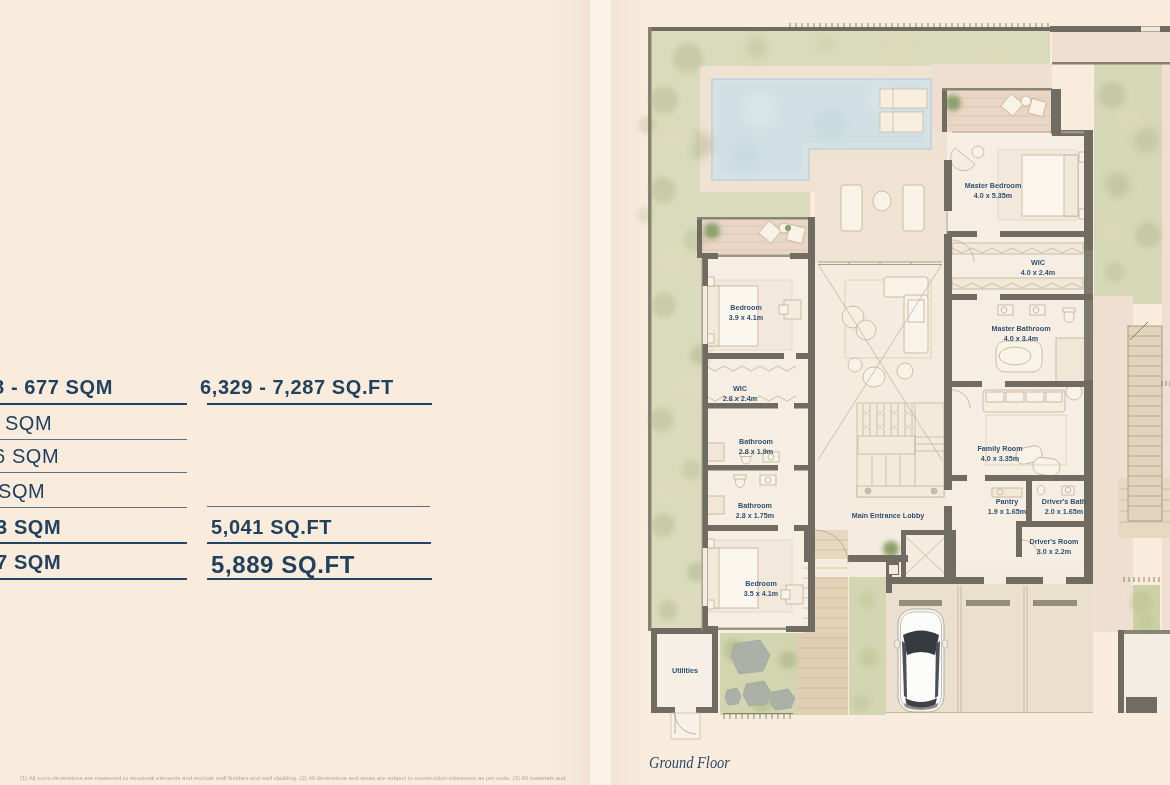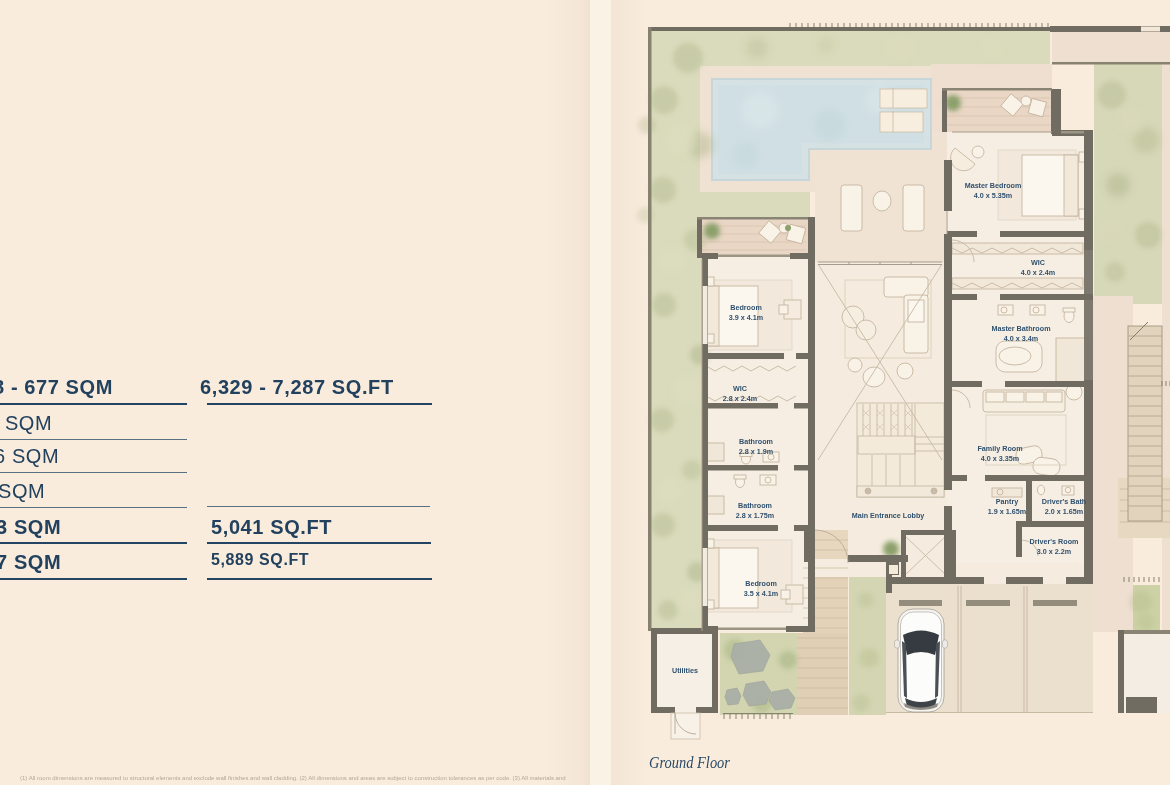--- a/index.html
+++ b/index.html
@@ -26,21 +26,21 @@
     <div id="spineR"></div>
 
   <div class="nav b" style="left:-7px;top:376px;font-size:20px;letter-spacing:0.6px;">8 - 677 SQM</div>
   <div class="nav b" style="left:200px;top:376px;font-size:20px;letter-spacing:0.6px;">6,329 - 7,287 SQ.FT</div>
   <div class="nav" style="left:-13px;top:411.5px;font-size:20px;letter-spacing:0.6px;">5 SQM</div>
   <div class="nav" style="left:-6px;top:445px;font-size:20px;letter-spacing:0.6px;">6 SQM</div>
   <div class="nav" style="left:-2px;top:479.5px;font-size:20px;letter-spacing:0.6px;">SQM</div>
   <div class="nav b" style="left:-4px;top:516px;font-size:20px;letter-spacing:0.6px;">3 SQM</div>
   <div class="nav b" style="left:211px;top:516px;font-size:20px;letter-spacing:0.6px;">5,041 SQ.FT</div>
   <div class="nav b" style="left:-4px;top:551px;font-size:20px;letter-spacing:0.6px;">7 SQM</div>
-  <div class="nav b" style="left:211px;top:551px;font-size:16px;letter-spacing:0.6px;">5,889 SQ.FT</div>
+  <div class="nav b" style="left:211px;top:551px;font-size:24px;letter-spacing:0.6px;">5,889 SQ.FT</div>
 
   <div class="ln" style="left:0;top:402.5px;width:187px;height:2.4px;"></div>
   <div class="ln" style="left:207px;top:402.5px;width:225px;height:2.4px;"></div>
   <div class="ln thin" style="left:0;top:438.5px;width:187px;height:1.2px;"></div>
   <div class="ln thin" style="left:0;top:471.5px;width:187px;height:1.2px;"></div>
   <div class="ln thin" style="left:0;top:506.5px;width:187px;height:1.2px;"></div>
   <div class="ln thin" style="left:207px;top:506px;width:223px;height:1.2px;"></div>
   <div class="ln" style="left:0;top:542px;width:187px;height:2.4px;"></div>
   <div class="ln" style="left:207px;top:542px;width:224px;height:2.4px;"></div>
   <div class="ln" style="left:0;top:577.5px;width:187px;height:2.4px;"></div>

